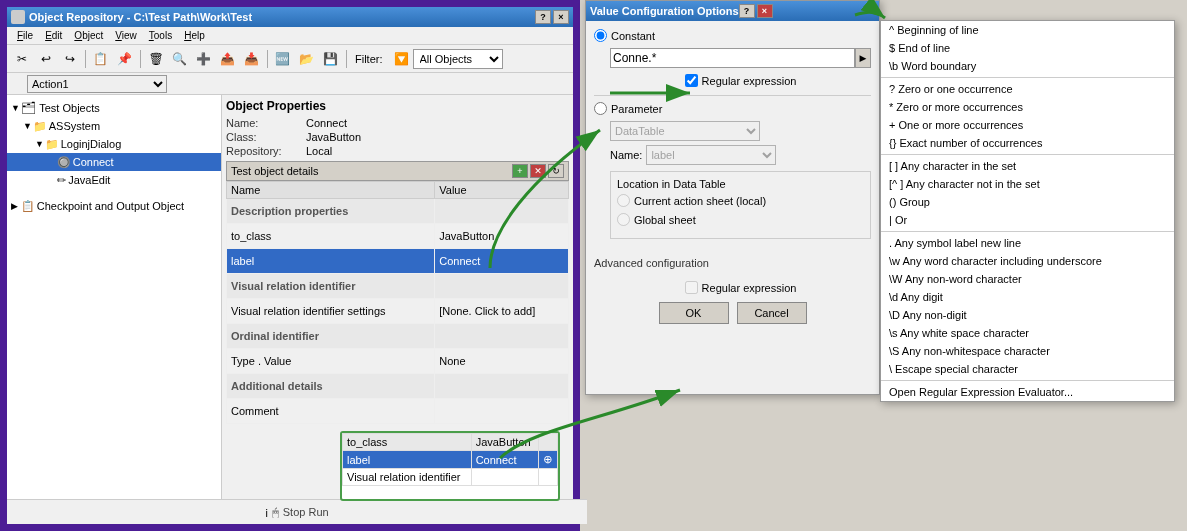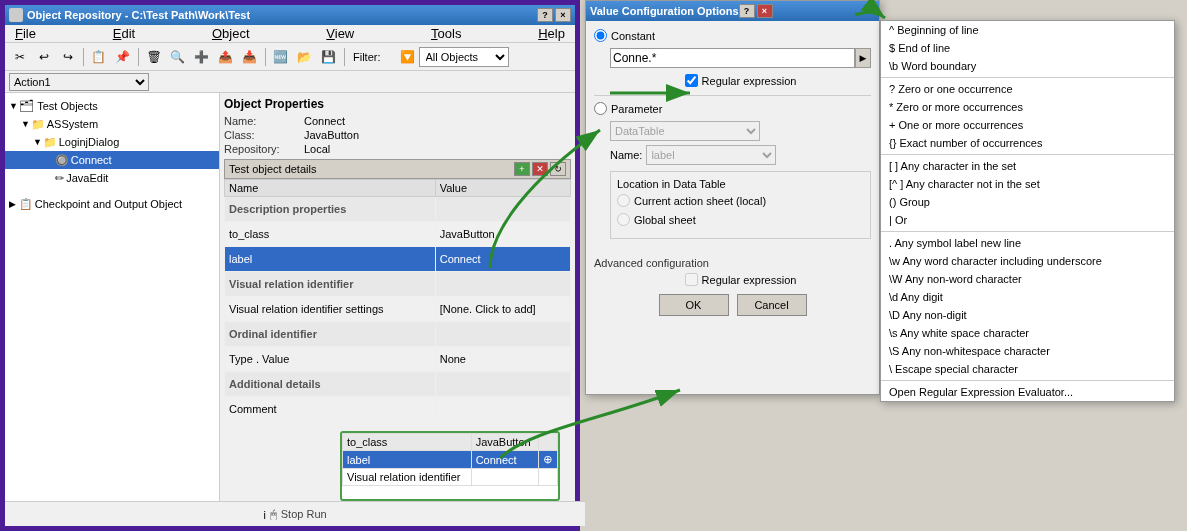--- a/index.html
+++ b/index.html
@@ -5,21 +5,21 @@
     * { box-sizing: border-box; margin: 0; padding: 0; }
     body { font-family: 'Segoe UI', Tahoma, Geneva, Verdana, sans-serif; font-size: 11px; background: #d4d0c8; overflow: hidden; width: 1187px; height: 531px; position: relative; }
 
     
     .main-window {
       position: absolute;
       top: 0; left: 0;
       width: 580px;
       height: 531px;
       background: #f0f0f0;
-      border: 5px solid #4c1d95;
+      border: 7px solid #4c1d95;
     }
     .title-bar {
       background: linear-gradient(to bottom, #4a90d9, #2a6db5);
       color: white;
       height: 20px;
       display: flex;
       align-items: center;
       padding: 0 4px;
       font-size: 11px;
       font-weight: bold;
@@ -34,22 +34,21 @@
     }
 
     
     .menu-bar {
       background: #f0f0f0;
       height: 18px;
       display: flex;
       align-items: center;
       padding: 0 4px;
       border-bottom: 1px solid #ccc;
-      font-size: 13px;
-      justify-content: space-between;
+      font-size: 10px;
     }
     .menu-item { padding: 0 6px; cursor: pointer; }
     .menu-item span { text-decoration: underline; }
 
     
     .toolbar {
       background: #f0f0f0;
       height: 28px;
       display: flex;
       align-items: center;
@@ -57,33 +56,33 @@
       border-bottom: 1px solid #ccc;
       gap: 2px;
     }
     .toolbar-btn {
       width: 22px; height: 22px; background: #f0f0f0;
       border: 1px solid transparent; display: flex; align-items: center; justify-content: center;
       cursor: pointer; font-size: 12px;
     }
     .toolbar-sep { width: 1px; height: 18px; background: #aaa; margin: 0 2px; }
     .filter-area { display: flex; align-items: center; margin-left: 4px; font-size: 11px; }
-    .filter-label { margin-right: 16px; text-align: right; }
+    .filter-label { margin-right: 8px; text-align: right; }
     .filter-input {
       width: 90px; height: 20px; border: 1px solid #999; background: white;
       padding: 0 2px; font-size: 11px;
     }
 
     
     .action-bar {
       background: #f0f0f0;
       height: 22px;
       display: flex;
       align-items: center;
-      padding: 0 4px;
+      padding: 0 20px;
       border-bottom: 1px solid #ccc;
     }
     .action-select {
       width: 140px; height: 18px; border: 1px solid #999; font-size: 11px;
     }
 
     
     .content-area {
       display: flex;
       height: calc(531px - 20px - 18px - 28px - 22px - 25px);
@@ -231,21 +230,21 @@
     .checkbox-row input[type=checkbox] { margin-right: 4px; }
     .section-divider { height: 1px; background: #ccc; margin: 6px 0; }
     .param-section { margin-left: 16px; }
     .param-row { display: flex; align-items: center; margin-bottom: 4px; font-size: 11px; }
     .param-select { width: 150px; height: 20px; border: 1px solid #999; font-size: 11px; }
     .name-row { display: flex; align-items: center; margin-bottom: 6px; font-size: 11px; }
     .name-select { width: 130px; height: 20px; border: 1px solid #999; font-size: 11px; }
     .location-section { border: 1px solid #ccc; padding: 6px; margin-bottom: 18px; }
     .location-title { font-size: 11px; margin-bottom: 4px; }
     .adv-section { margin-bottom: 8px; }
-    .adv-title { font-size: 11px; color: #333; margin-bottom: 4px; }
+    .adv-title { font-size: 11px; color: #333; margin-bottom: 12px; }
     .btn-row { display: flex; justify-content: center; gap: 8px; margin-top: 8px; }
     .dialog-btn {
       width: 70px; height: 22px; background: #d4d0c8;
       border: 1px solid #888; font-size: 11px; cursor: pointer;
     }
 
     
     .context-menu {
       position: absolute;
       top: 20px;

